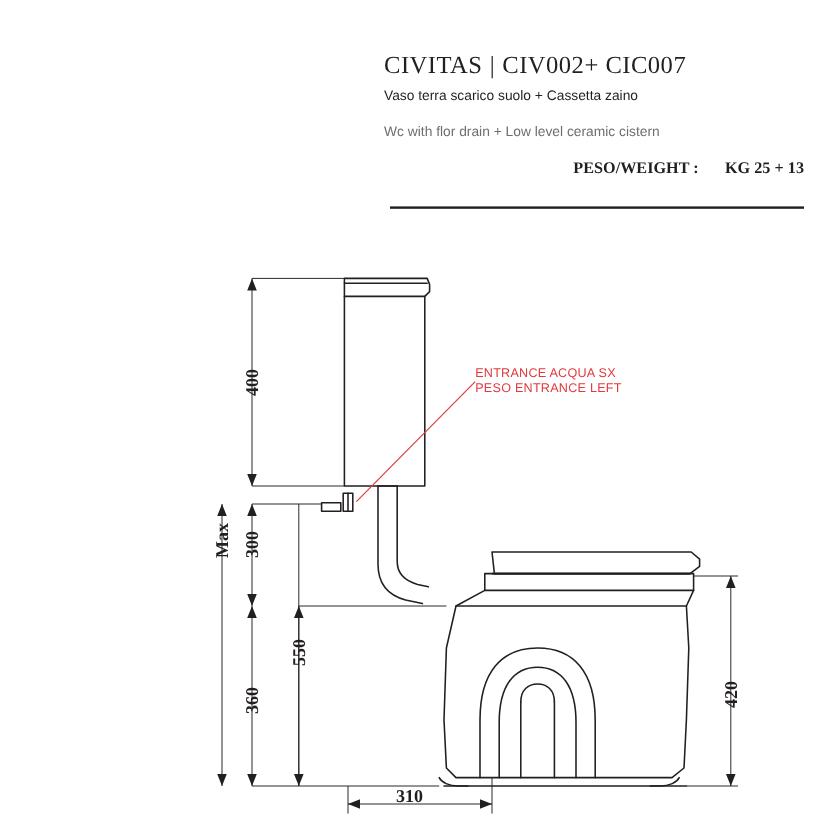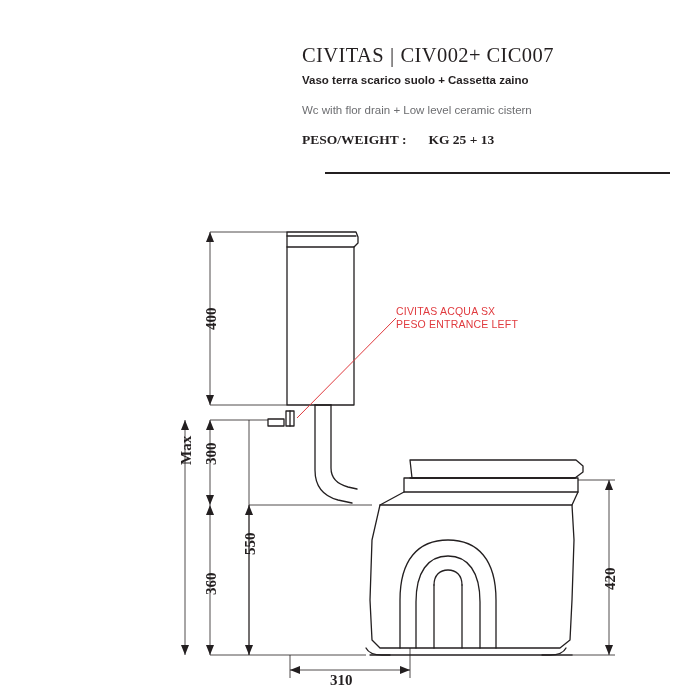--- a/index.html
+++ b/index.html
@@ -9,50 +9,50 @@
     font-family:"Liberation Sans", sans-serif;
     color:#231f20;
     position:relative;
     overflow:hidden;
   }
   .sheet{position:absolute;inset:0;}
 
   
   .header{
     position:absolute;
-    left:302px; top:44px; width:350px;
+    left:320px; top:44px; width:350px;
   }
   .title{
     font-size:20.5px;
     letter-spacing:.4px;
     color:#231f20;
     white-space:nowrap;
     font-family:"Liberation Serif", serif;
   }
   .title .sep{padding:0 6px;}
   .subtitle1{
     margin-top:7px;
     font-size:11.5px;
     color:#231f20;
     white-space:nowrap;
-    font-weight:bold;
   }
   .subtitle2{
     margin-top:18px;
     font-size:11.5px;
     color:#6d6e71;
     white-space:nowrap;
   }
   .weightrow{
     margin-top:16px;
     font-size:13.5px;
     font-weight:bold;
     color:#231f20;
     white-space:nowrap;
     font-family:"Liberation Serif", serif;
+    text-align:right;
   }
   .weightrow .val{margin-left:22px;}
   .hrule{
     position:absolute;
     left:325px;top:172px;width:345px;height:2px;
     background:#231f20;
   }
 
   
   svg.draw{position:absolute;left:0;top:0;width:700px;height:700px;}
@@ -186,20 +186,20 @@
       <line x1="297" y1="418" x2="396" y2="318"></line>
     </g>
   </svg>
 
   <div class="dimlabel rot" style="left:203px;top:330px;">400</div>
   <div class="dimlabel rot" style="left:178px;top:465px;">Max</div>
   <div class="dimlabel rot" style="left:203px;top:465px;">300</div>
   <div class="dimlabel rot" style="left:242px;top:555px;">550</div>
   <div class="dimlabel rot" style="left:203px;top:595px;">360</div>
   <div class="dimlabel rot" style="left:602px;top:590px;">420</div>
-  <div class="dimlabel" style="left:330px;top:672px;">310</div>
+  <div class="dimlabel" style="left:330px;top:656px;">310</div>
 
   <div class="note" style="left:396px;top:305px;">
-    <div>CIVITAS ACQUA SX</div>
+    <div>ENTRANCE ACQUA SX</div>
     <div>PESO ENTRANCE LEFT</div>
   </div>
 
 </div>
 
 </body></html>

